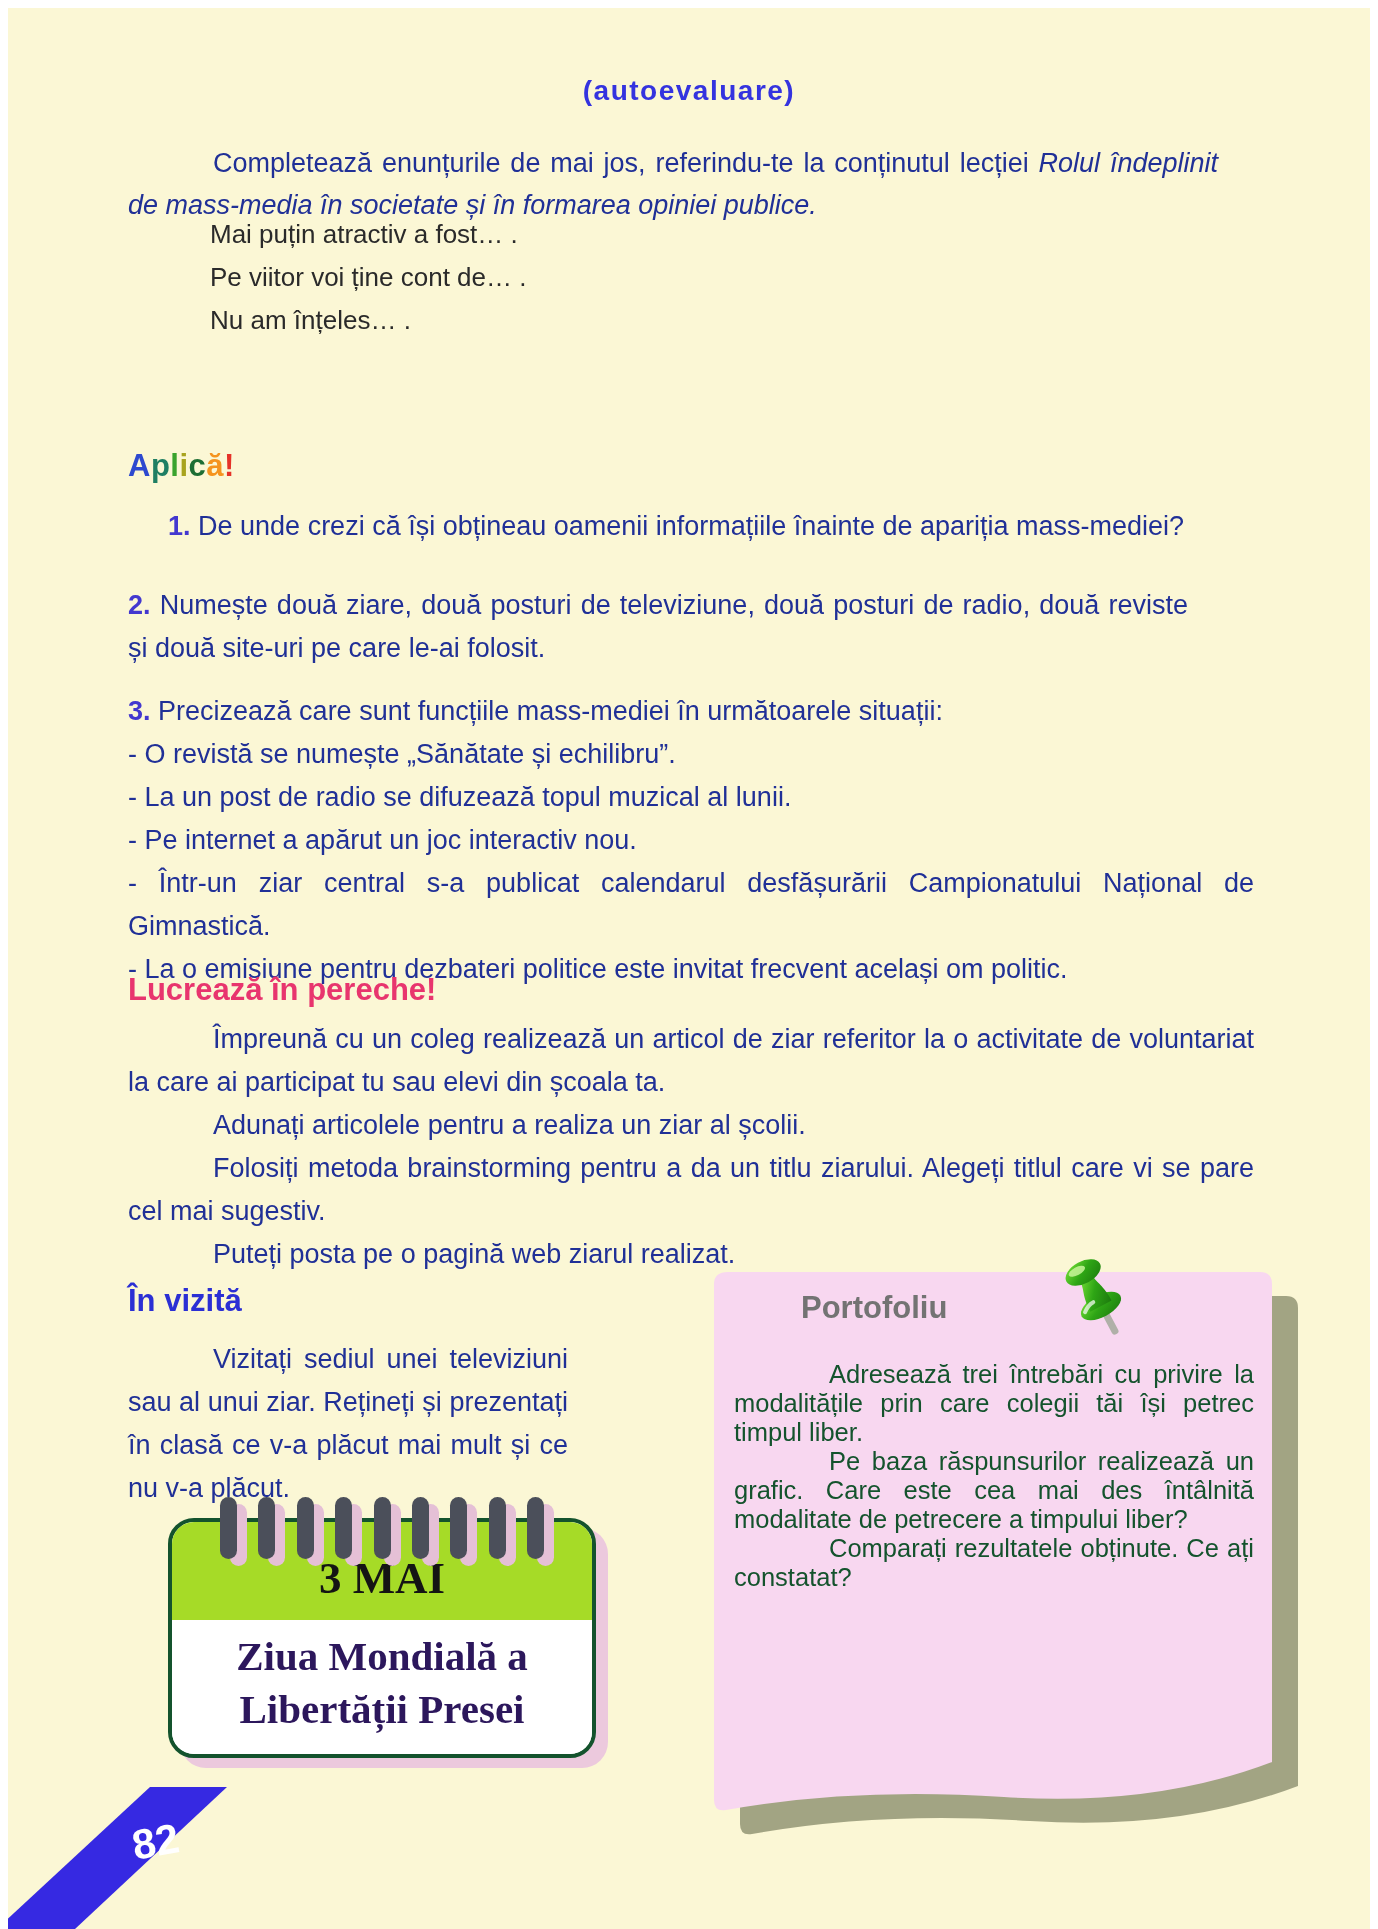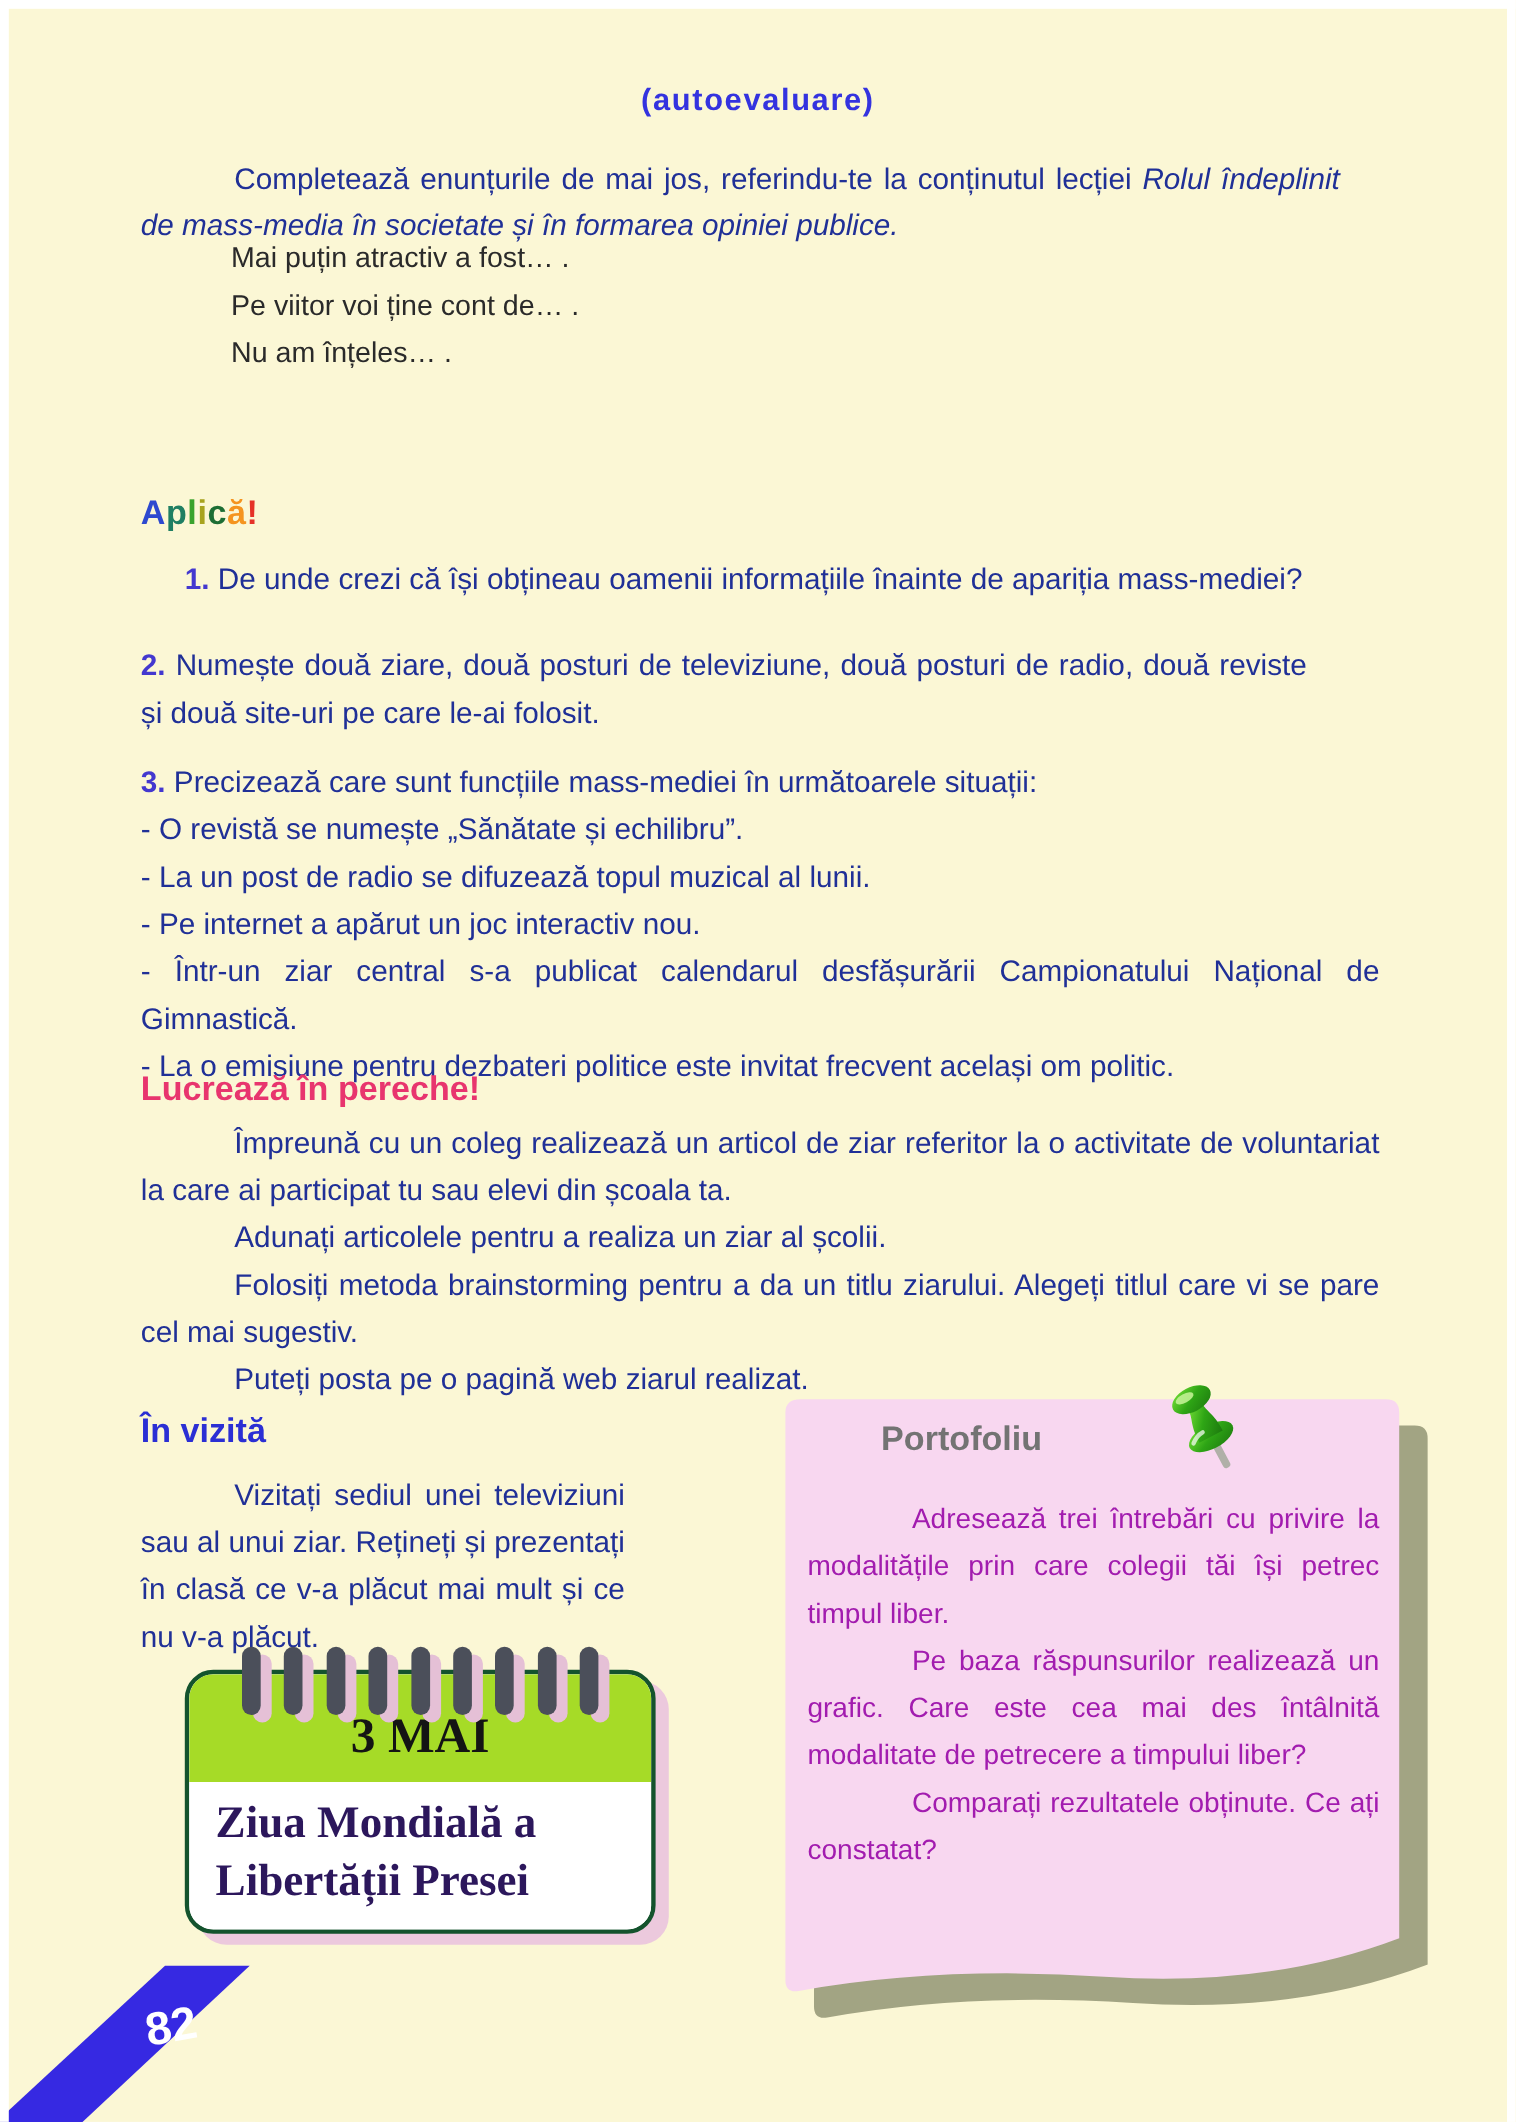--- a/index.html
+++ b/index.html
@@ -62,34 +62,34 @@
     position:absolute;top:21px;left:0;width:420px;border-radius:26px;overflow:hidden;
     border:4px solid #14532d;box-shadow:12px 10px 0 #ecc9dd;background:#ffffff;z-index:2;
   }
   .calgreen{
     height:98px;background:#a6db27;display:flex;align-items:center;justify-content:center;
     font-family:"Liberation Serif",serif;font-weight:bold;font-size:45px;color:#141414;
     padding-top:14px;box-sizing:border-box;
   }
   .calwhite{
     min-height:128px;background:#ffffff;display:flex;align-items:center;justify-content:center;
-    font-family:"Liberation Serif",serif;font-weight:bold;font-size:41px;
+    text-align:center;font-family:"Liberation Serif",serif;font-weight:bold;font-size:41px;
     color:#2c175c;line-height:53px;padding:10px 24px 18px 24px;box-sizing:border-box;
   }
 
   
   .note{position:absolute;left:706px;top:1262px;width:592px;height:595px;}
   .noteshape{position:absolute;left:0;top:0;}
   .notehdr{
     position:absolute;left:95px;top:28px;font-size:31px;font-weight:bold;color:#737373;z-index:2;
   }
   .pin{position:absolute;left:345px;top:-16px;z-index:3;}
   .notebody{
     position:absolute;left:28px;top:98px;width:520px;z-index:2;
-    font-size:25.5px;line-height:43px;color:#a21caf;text-align:justify;
+    font-size:25.5px;line-height:29px;color:#14532d;text-align:justify;
   }
   .notebody p{margin:0;text-indent:95px;}
 
   .stripe-svg{position:absolute;left:0;top:0;width:1378px;height:1929px;pointer-events:none;z-index:40;}
 </style>
 </head>
 <body>
 
 <div class="page">
   <div class="frame left"></div>

